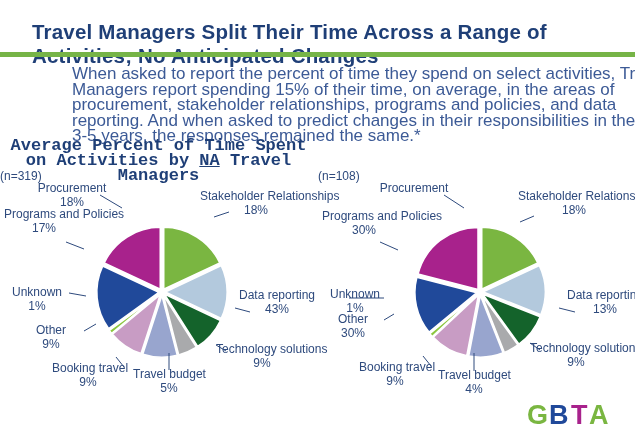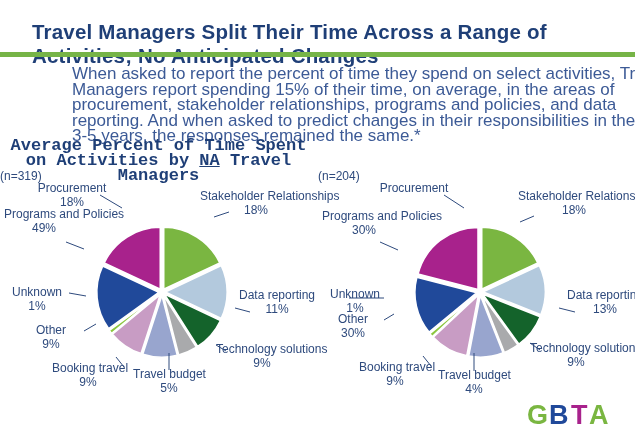--- a/index.html
+++ b/index.html
@@ -161,21 +161,21 @@
       <span class="pct">18%</span>
     </div>
 
     <div class="slice-label ta-c" style="left:196px; top:52px; width:112px;">
       <span>Stakeholder Relationships</span>
       <span class="pct">18%</span>
     </div>
 
     <div class="slice-label ta-c" style="left:234px; top:151px; width:78px;">
       <span>Data reporting</span>
-      <span class="pct">11%</span>
+      <span class="pct">43%</span>
     </div>
 
     <div class="slice-label ta-c" style="left:212px; top:205px; width:92px;">
       <span>Technology solutions</span>
       <span class="pct">9%</span>
     </div>
 
     <div class="slice-label ta-c" style="left:129px; top:230px; width:72px;">
       <span>Travel budget</span>
       <span class="pct">5%</span>
@@ -191,27 +191,27 @@
       <span class="pct">9%</span>
     </div>
 
     <div class="slice-label ta-c" style="left:0px; top:148px; width:66px;">
       <span>Unknown</span>
       <span class="pct">1%</span>
     </div>
 
     <div class="slice-label ta-c" style="left:0px; top:70px; width:80px;">
       <span>Programs and Policies</span>
-      <span class="pct">49%</span>
+      <span class="pct">17%</span>
     </div>
   </div>
 </div>
 
 <div class="chart-panel" id="chart-panel-eu">
-  <div class="chart-subtitle">(n=204)</div>
+  <div class="chart-subtitle">(n=108)</div>
 
   <div class="pie-wrap">
     <svg class="pie-svg" width="317" height="286" viewBox="0 0 317 286">
         <path d="M 159.71464574393278 151.29815063839357 L 159.71464574393278 89.29815063839357 A 62 62 0 0 1 215.813922996826 124.89983456135906 Z" fill="#7ab641" stroke="#ffffff" stroke-width="1.6"></path>
         <path d="M 161.19842099317034 153.89948557095 L 217.29769824606356 127.50116949391548 A 62 62 0 0 1 218.84456311824192 176.72320783740003 Z" fill="#b3c9dd" stroke="#ffffff" stroke-width="1.6"></path>
         <path d="M 160.5284960396022 155.96130257168952 L 218.17463816467378 178.78502483813955 A 62 62 0 0 1 196.97118168173552 206.12035622293627 Z" fill="#14632b" stroke="#ffffff" stroke-width="1.6"></path>
         <path d="M 159.54161175712548 156.80418137614038 L 195.98429739925882 206.96323502738713 A 62 62 0 0 1 182.3653340235755 214.45032350121198 Z" fill="#a9aaac" stroke="#ffffff" stroke-width="1.6"></path>
         <path d="M 158.30114660261924 157.18579828672986 L 181.12486886906927 214.83194041180144 A 62 62 0 0 1 146.6835050983043 218.08760783190854 Z" fill="#98a5ce" stroke="#ffffff" stroke-width="1.6"></path>
         <path d="M 156.45838824287452 156.80418137614038 L 144.84074673855957 217.70599092131908 A 62 62 0 0 1 111.262333342747 199.24610194371905 Z" fill="#c89cc4" stroke="#ffffff" stroke-width="1.6"></path>
         <path d="M 155.59964457718252 156.11619796903568 L 110.403589677055 198.55811853661436 A 62 62 0 0 1 107.82782352508357 195.63648533345443 Z" fill="#8cc63f" stroke="#ffffff" stroke-width="1.6"></path>

